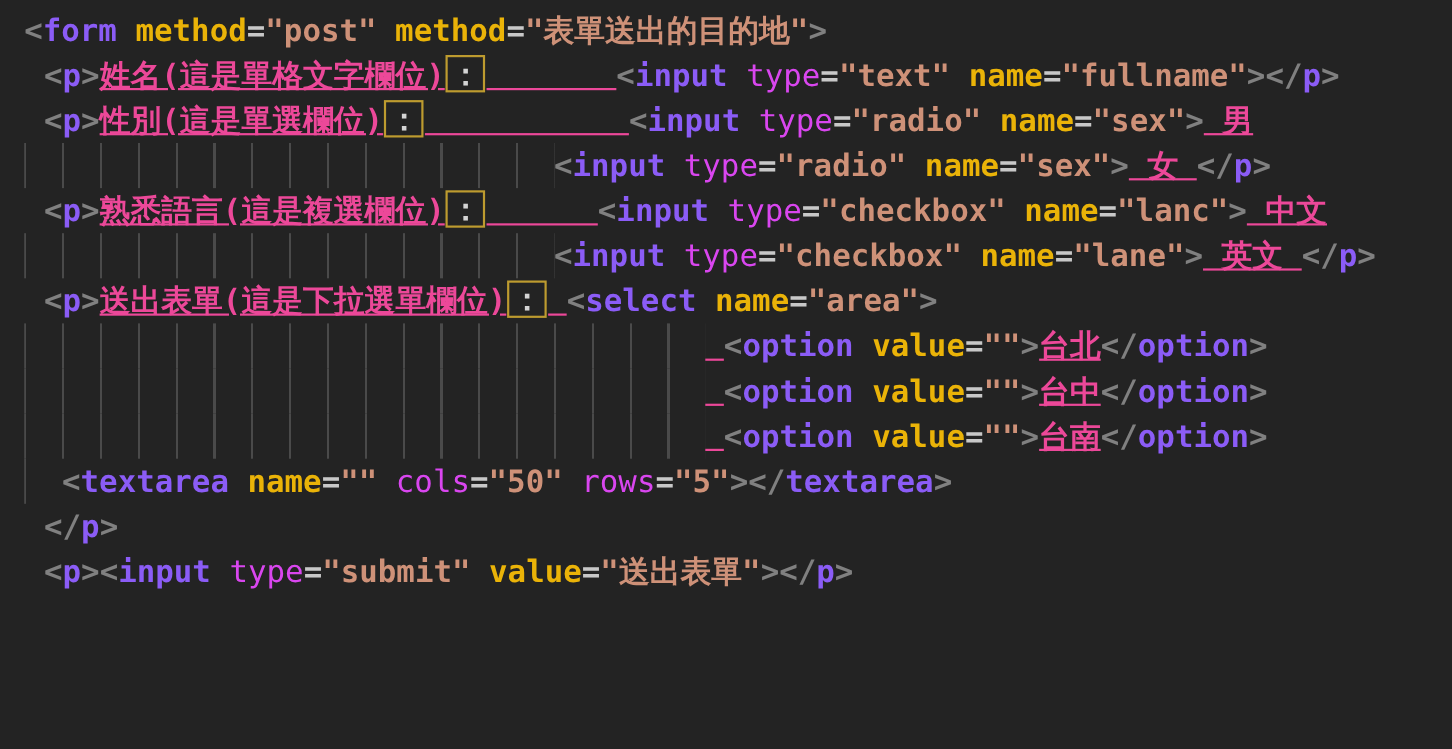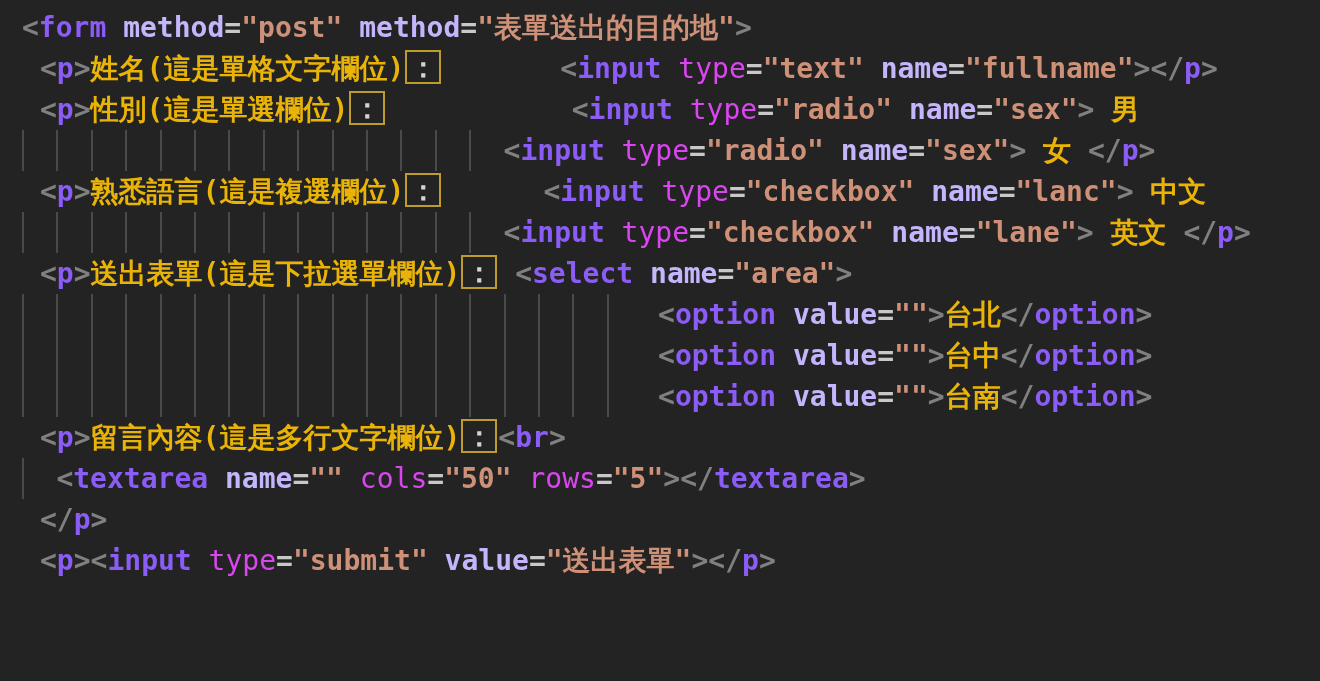--- a/index.html
+++ b/index.html
@@ -16,25 +16,25 @@
   }
   .line{
     display:block;white-space:pre;
     height:41px;line-height:41px;
   }
   .ind0{padding-left:22px;}
   .ind1{padding-left:40px;}
   
   .pu   {color:#808080;}
   .tag  {color:#8b5cf6;}
-  .attr {color:#c4b5fd;margin-top:40px;}
+  .attr {color:#eab308;margin-top:40px;}
   .attrb{color:#d946ef;font-weight:400;}
   .eq   {color:#c8c8c8;}
   .str  {color:#ce9178;}
-  .tx   {color:#eab308;}
+  .tx   {color:#ec4899;text-decoration:underline;}
   .guides{
     display:inline-block;height:41px;vertical-align:top;
     background:repeating-linear-gradient(to right,#4a4a4a 0 2px,transparent 2px 34.4px);
   }
   .colonbox{
     display:inline-block;vertical-align:middle;
     border:2px solid #bd9b2f;
     color:#d4d4d4;
     height:34px;line-height:32px;
     padding:0 2px;margin:0 1px 6px 1px;
@@ -48,17 +48,16 @@
     <div class="line ind0"><span class="pu">&lt;</span><span class="tag">form</span><span class="attr"> method</span><span class="eq">=</span><span class="str">"post"</span><span class="attr"> method</span><span class="eq">=</span><span class="str">"表單送出的目的地"</span><span class="pu">&gt;</span></div>
     <div class="line ind1"><span class="pu">&lt;</span><span class="tag">p</span><span class="pu">&gt;</span><span class="tx">姓名(這是單格文字欄位)</span><span class="colonbox">：</span><span class="tx">       </span><span class="pu">&lt;</span><span class="tag">input</span><span class="attrb"> type</span><span class="eq">=</span><span class="str">"text"</span><span class="attr"> name</span><span class="eq">=</span><span class="str">"fullname"</span><span class="pu">&gt;</span><span class="pu">&lt;/</span><span class="tag">p</span><span class="pu">&gt;</span></div>
     <div class="line ind1"><span class="pu">&lt;</span><span class="tag">p</span><span class="pu">&gt;</span><span class="tx">性別(這是單選欄位)</span><span class="colonbox">：</span><span class="tx">           </span><span class="pu">&lt;</span><span class="tag">input</span><span class="attrb"> type</span><span class="eq">=</span><span class="str">"radio"</span><span class="attr"> name</span><span class="eq">=</span><span class="str">"sex"</span><span class="pu">&gt;</span><span class="tx"> 男</span></div>
     <div class="line ind0"><span class="guides" style="width: 481.6px;"></span><span class="pu">&lt;</span><span class="tag">input</span><span class="attrb"> type</span><span class="eq">=</span><span class="str">"radio"</span><span class="attr"> name</span><span class="eq">=</span><span class="str">"sex"</span><span class="pu">&gt;</span><span class="tx"> 女 </span><span class="pu">&lt;/</span><span class="tag">p</span><span class="pu">&gt;</span></div>
     <div class="line ind1"><span class="pu">&lt;</span><span class="tag">p</span><span class="pu">&gt;</span><span class="tx">熟悉語言(這是複選欄位)</span><span class="colonbox">：</span><span class="tx">      </span><span class="pu">&lt;</span><span class="tag">input</span><span class="attrb"> type</span><span class="eq">=</span><span class="str">"checkbox"</span><span class="attr"> name</span><span class="eq">=</span><span class="str">"lanc"</span><span class="pu">&gt;</span><span class="tx"> 中文</span></div>
     <div class="line ind0"><span class="guides" style="width: 481.6px;"></span><span class="pu">&lt;</span><span class="tag">input</span><span class="attrb"> type</span><span class="eq">=</span><span class="str">"checkbox"</span><span class="attr"> name</span><span class="eq">=</span><span class="str">"lane"</span><span class="pu">&gt;</span><span class="tx"> 英文 </span><span class="pu">&lt;/</span><span class="tag">p</span><span class="pu">&gt;</span></div>
     <div class="line ind1"><span class="pu">&lt;</span><span class="tag">p</span><span class="pu">&gt;</span><span class="tx">送出表單(這是下拉選單欄位)</span><span class="colonbox">：</span><span class="tx"> </span><span class="pu">&lt;</span><span class="tag">select</span><span class="attr"> name</span><span class="eq">=</span><span class="str">"area"</span><span class="pu">&gt;</span></div>
     <div class="line ind0"><span class="guides" style="width: 619.2px;"></span><span class="tx"> </span><span class="pu">&lt;</span><span class="tag">option</span><span class="attr"> value</span><span class="eq">=</span><span class="str">""</span><span class="pu">&gt;</span><span class="tx">台北</span><span class="pu">&lt;/</span><span class="tag">option</span><span class="pu">&gt;</span></div>
     <div class="line ind0"><span class="guides" style="width: 619.2px;"></span><span class="tx"> </span><span class="pu">&lt;</span><span class="tag">option</span><span class="attr"> value</span><span class="eq">=</span><span class="str">""</span><span class="pu">&gt;</span><span class="tx">台中</span><span class="pu">&lt;/</span><span class="tag">option</span><span class="pu">&gt;</span></div>
     <div class="line ind0"><span class="guides" style="width: 619.2px;"></span><span class="tx"> </span><span class="pu">&lt;</span><span class="tag">option</span><span class="attr"> value</span><span class="eq">=</span><span class="str">""</span><span class="pu">&gt;</span><span class="tx">台南</span><span class="pu">&lt;/</span><span class="tag">option</span><span class="pu">&gt;</span></div>
-    <div class="line ind1"><span class="pu">&lt;</span><span class="tag">p</span><span class="pu">&gt;</span><span class="tx">留言內容(這是多行文字欄位)</span><span class="colonbox">：</span><span class="pu">&lt;</span><span class="tag">br</span><span class="pu">&gt;</span></div>
     <div class="line ind0"><span class="guides" style="width: 34.4px;"></span><span class="pu">&lt;</span><span class="tag">textarea</span><span class="attr"> name</span><span class="eq">=</span><span class="str">""</span><span class="attrb"> cols</span><span class="eq">=</span><span class="str">"50"</span><span class="attrb"> rows</span><span class="eq">=</span><span class="str">"5"</span><span class="pu">&gt;</span><span class="pu">&lt;/</span><span class="tag">textarea</span><span class="pu">&gt;</span></div>
     <div class="line ind1"><span class="pu">&lt;/</span><span class="tag">p</span><span class="pu">&gt;</span></div>
     <div class="line ind1"><span class="pu">&lt;</span><span class="tag">p</span><span class="pu">&gt;</span><span class="pu">&lt;</span><span class="tag">input</span><span class="attrb"> type</span><span class="eq">=</span><span class="str">"submit"</span><span class="attr"> value</span><span class="eq">=</span><span class="str">"送出表單"</span><span class="pu">&gt;</span><span class="pu">&lt;/</span><span class="tag">p</span><span class="pu">&gt;</span></div>
   </div>
 
 </body></html>

